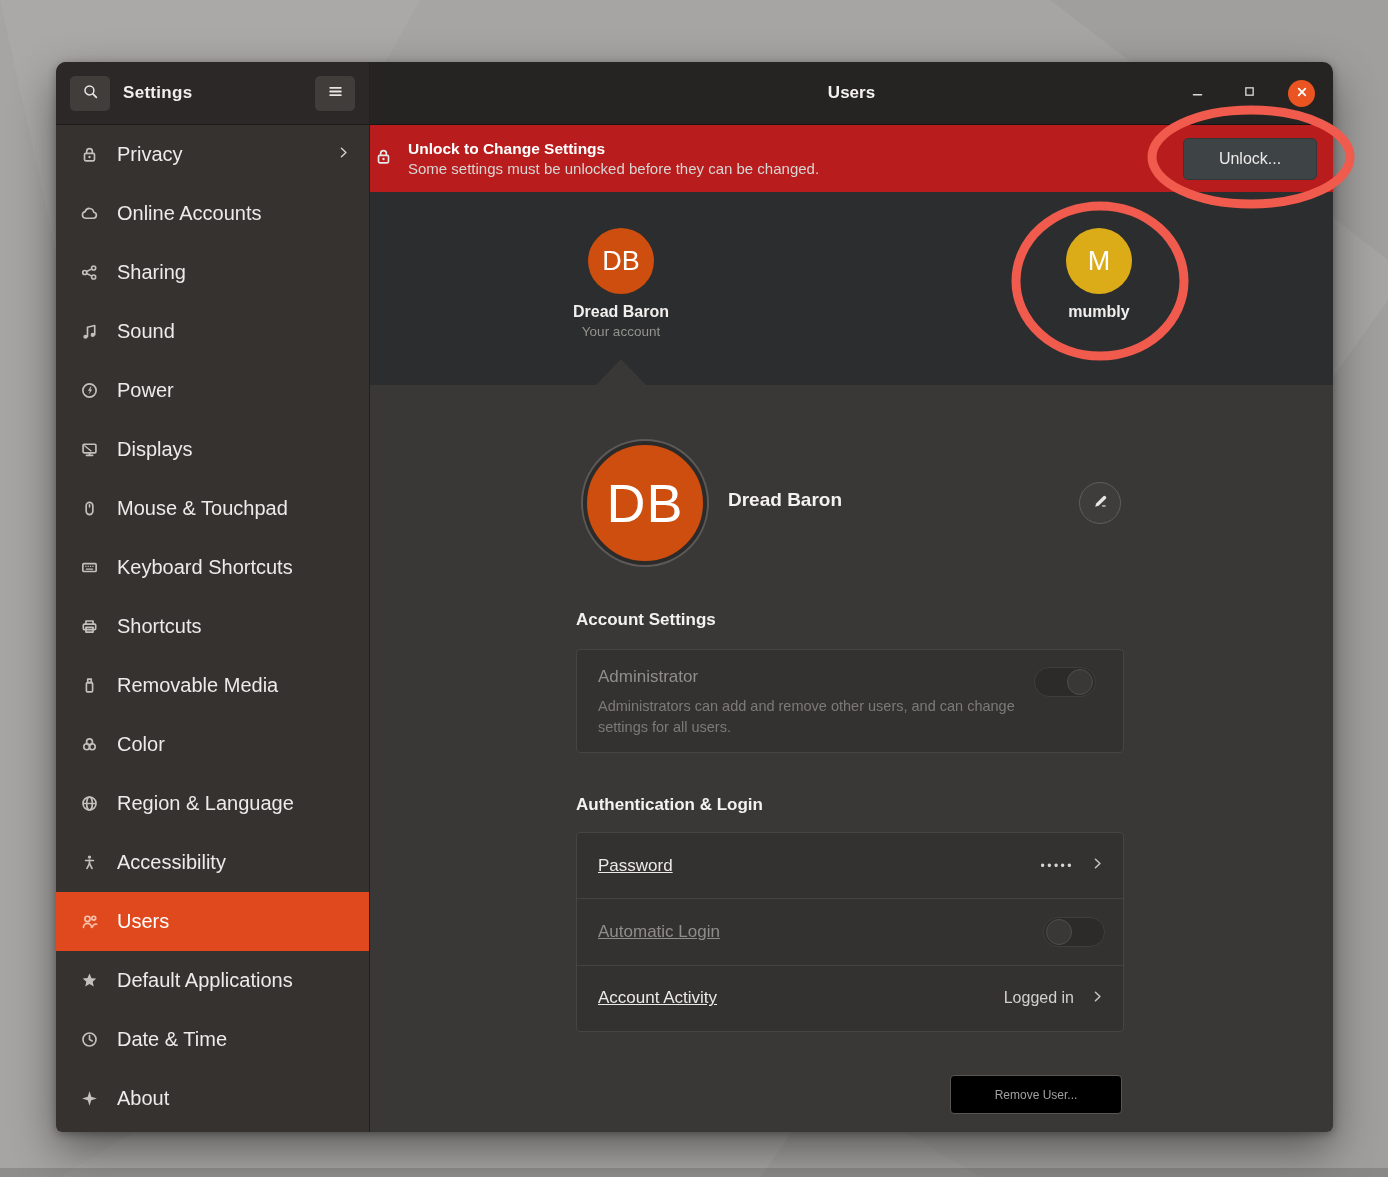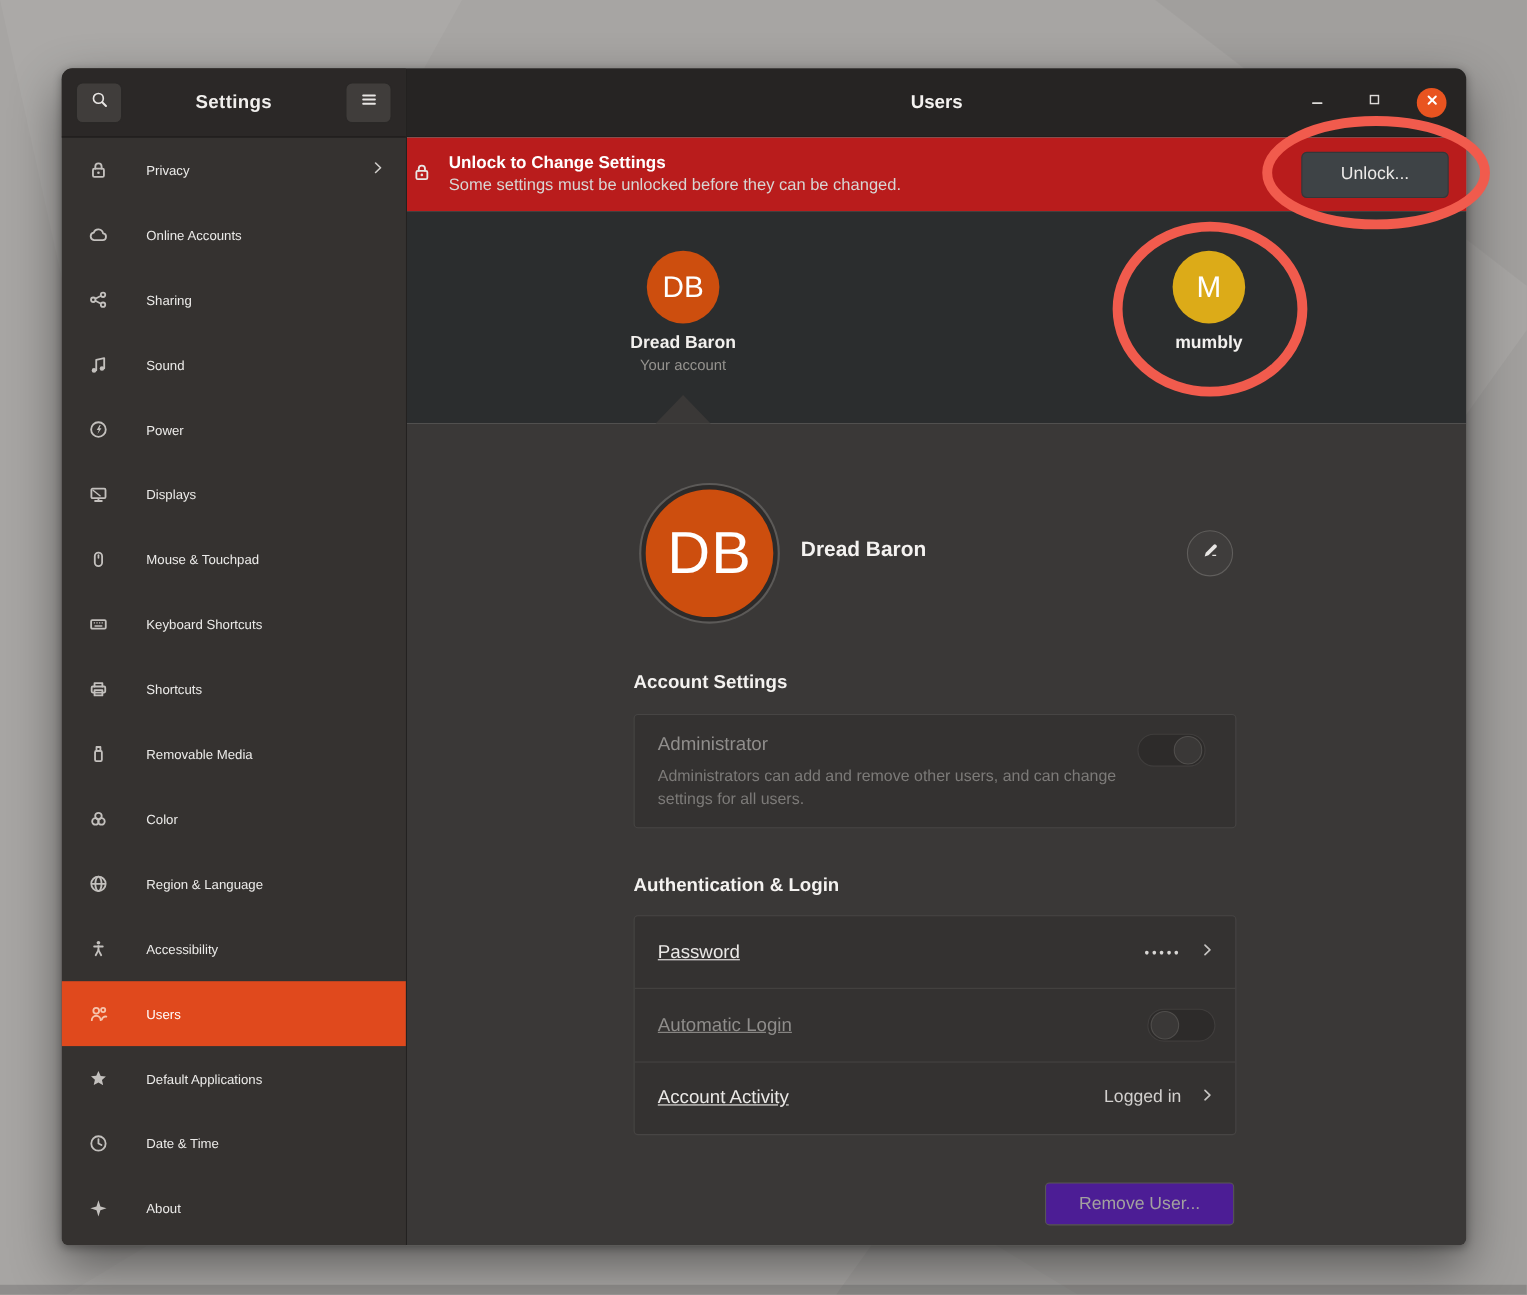--- a/index.html
+++ b/index.html
@@ -16,27 +16,27 @@
             box-shadow:0 18px 45px rgba(0,0,0,.45), 0 2px 8px rgba(0,0,0,.3); }
 
   
   .sidebar { width:314px; flex:0 0 314px; background:#353230; border-radius:10px 0 0 6px;
              border-right:1px solid #232120; display:flex; flex-direction:column; overflow:hidden; }
   .sidebar-header { height:63px; background:#2b2827; border-bottom:1px solid #1d1b1a;
                     display:flex; align-items:center; padding:0 13px; flex:0 0 63px; }
   .hdr-btn { width:42px; height:37px; background:#403d3b; border:1px solid #2a2827; border-radius:6px;
              display:flex; align-items:center; justify-content:center; color:#e8e6e4; }
   .hdr-btn svg { width:17px; height:17px; }
-  .sidebar-title { flex:1; text-align:center; color:#f1efed; font-weight:700; font-size:17px; letter-spacing:.3px; }
+  .sidebar-title { flex:1; text-align:left; color:#f1efed; font-weight:700; font-size:17px; letter-spacing:.3px;padding-left:12px; }
   .sidebar-list { flex:1; }
   .side-item { height:59px; display:flex; align-items:center; padding:0 20px 0 24px; position:relative;
                color:#ecebe9; }
   .side-item .s-icon { width:20px; height:20px; margin-right:17px; color:#c3c0bd; display:flex; align-items:center; }
   .side-item .s-icon svg { width:19px; height:19px; }
-  .side-item .s-label { font-size:12px;margin-left:16px; }
+  .side-item .s-label { font-size:20px; }
   .side-item.selected { background:var(--accent,#e0491d); color:#ffffff; }
   .side-item.selected .s-icon { color:#f6c4ad; }
   .side-item .s-chevron { position:absolute; right:18px; color:#cfccc9; }
   .side-item .s-chevron svg { width:15px; height:15px; }
 
   
   .main { flex:1; display:flex; flex-direction:column; min-width:0; position:relative; }
 
   .titlebar { height:63px; flex:0 0 63px; background:#262423; border-radius:0 10px 0 0;
               display:flex; align-items:center; justify-content:center; position:relative;
@@ -99,22 +99,22 @@
   .row-chevron { color:#c6c4c2; display:flex; }
   .row-chevron svg { width:15px; height:15px; }
 
   .toggle { width:62px; height:30px; border-radius:15px; background:#2d2b2a; border:1px solid #403e3d; position:relative; }
   .toggle .knob { position:absolute; top:1px; width:26px; height:26px; border-radius:50%;
                   background:#3a3837; border:1px solid #504e4c; }
   .toggle.on .knob { right:2px; }
   .toggle.off .knob { left:2px; }
 
   .remove-btn { position:absolute; left:580px; top:690px; width:172px; height:39px;
-                background:#4c1d95; border:1px solid #585654; border-radius:4px;
-                color:#a3a19f; font-size:16px; display:flex; align-items:center; justify-content:center; }
+                background:#000000; border:1px solid #585654; border-radius:4px;
+                color:#a3a19f; font-size:12px; display:flex; align-items:center; justify-content:center; }
 
   
   .annotations { position:absolute; inset:0; pointer-events:none; z-index:50; }
 </style>
 </head>
 <body>
 
 <svg class="desktop-shapes" width="1388" height="1177">
   <rect width="1388" height="1177" fill="#a7a5a3"></rect>
   <polygon points="0,0 420,0 120,540" fill="#ffffff" opacity="0.05"></polygon>

